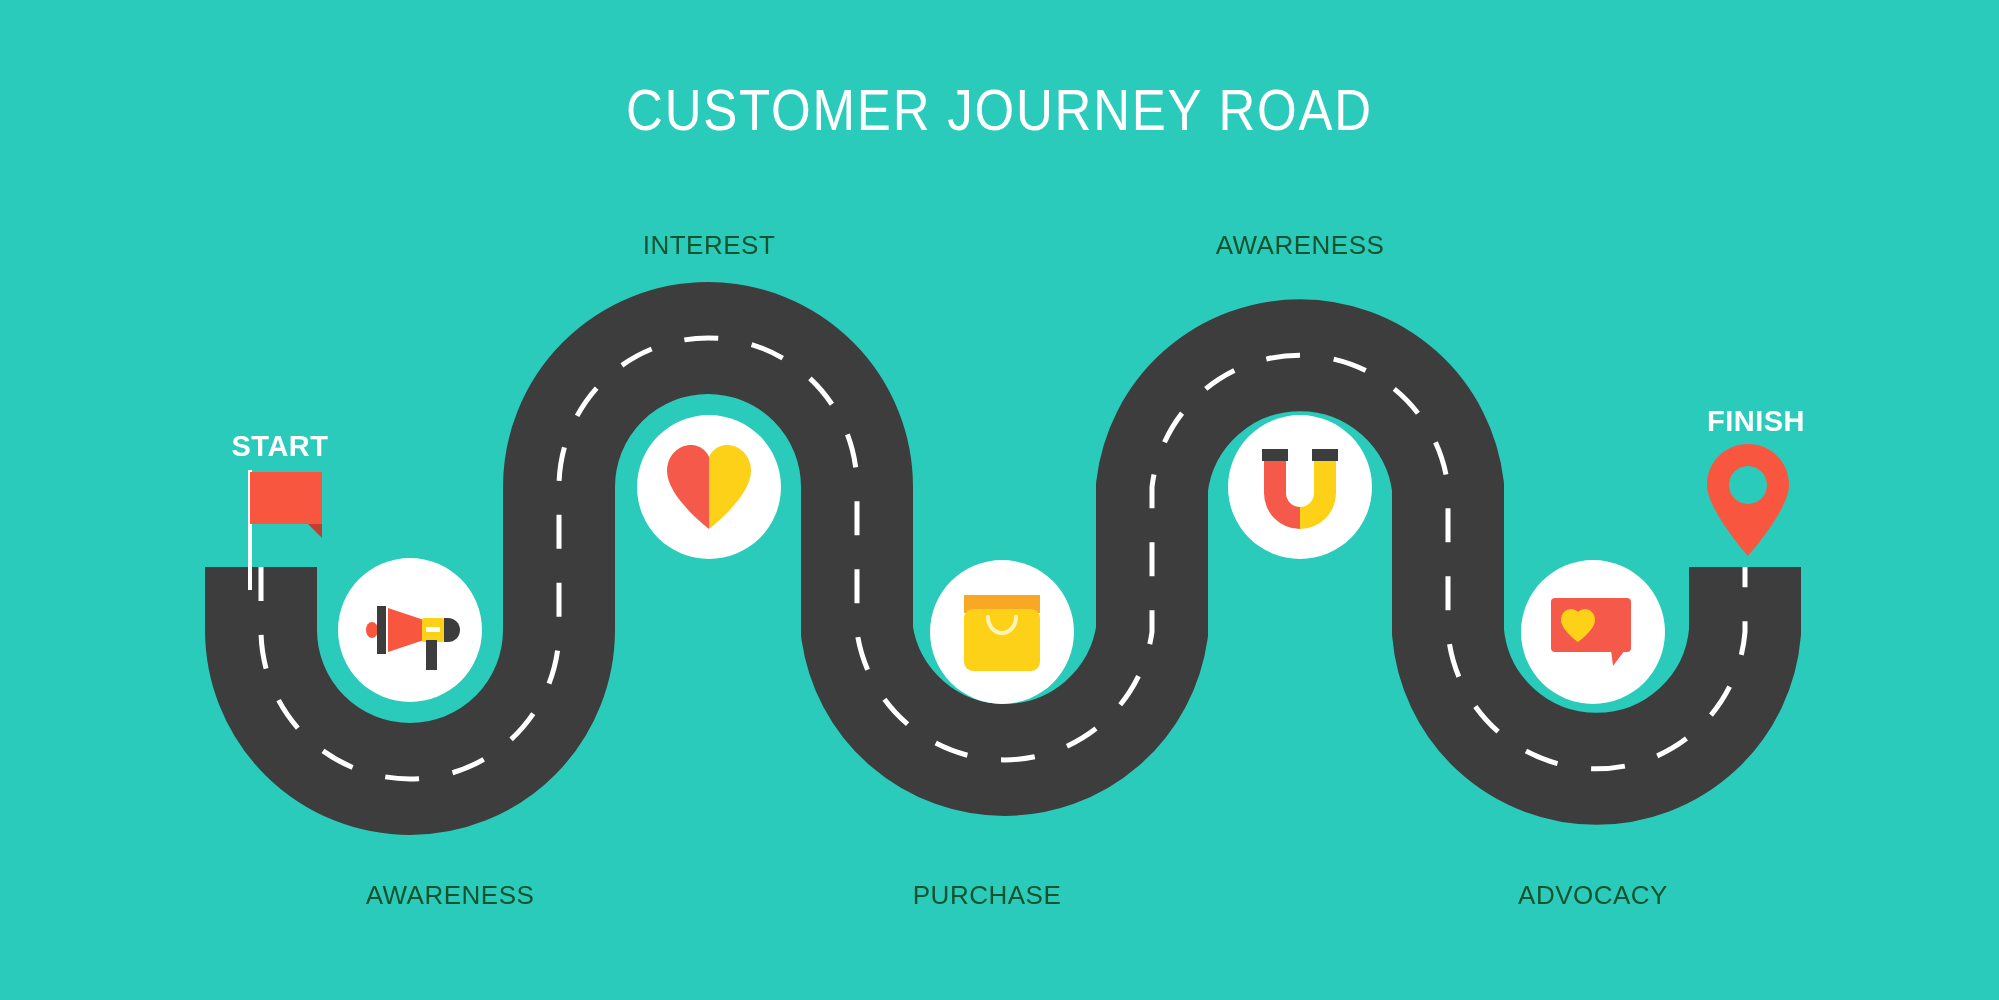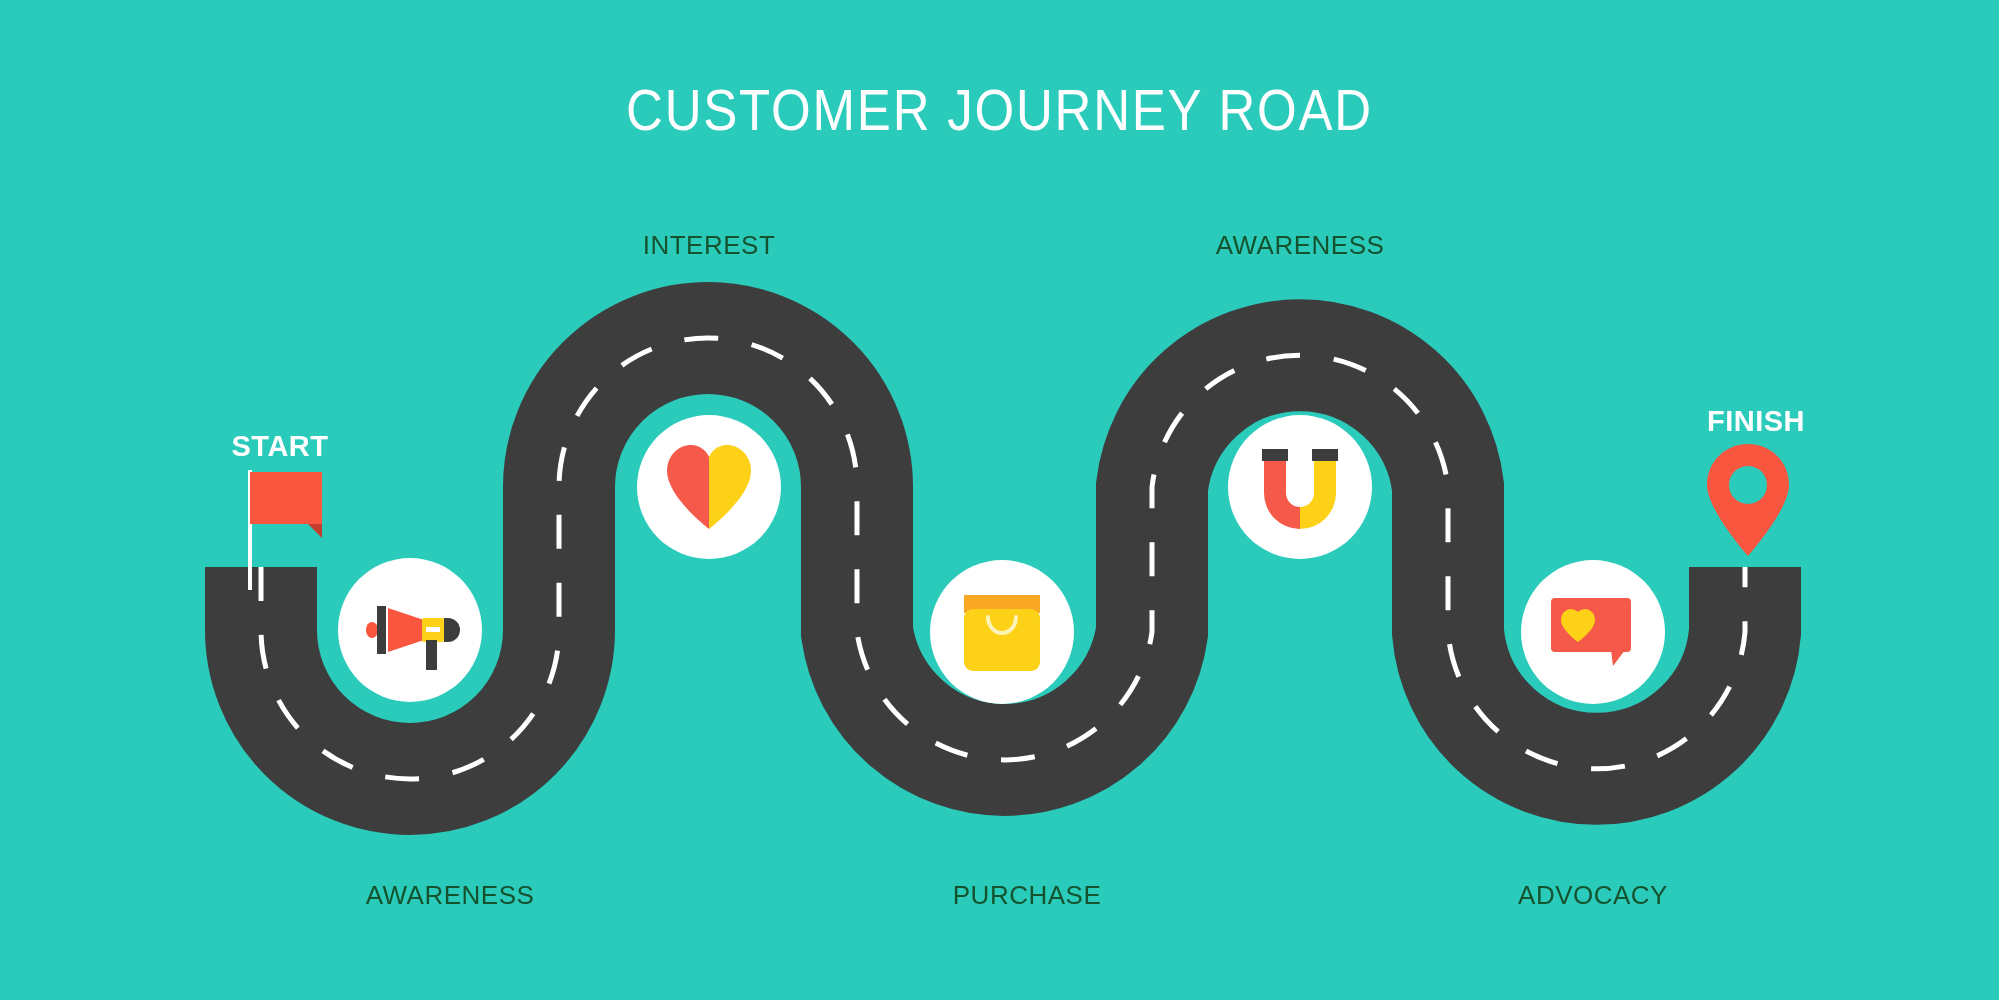--- a/index.html
+++ b/index.html
@@ -166,21 +166,21 @@
 
   <div class="icon-node" style="left:1002px; top:632px; width:144px; height:144px;">
     <svg width="96" height="90" viewBox="0 0 96 90">
       <path d="M 10 20 L 26 20 L 26 34 Z" fill="#f4594a"></path>
       <path d="M 86 20 L 70 20 L 70 34 Z" fill="#f4594a"></path>
       <rect x="10" y="8" width="76" height="18" fill="#f9a825"></rect>
       <rect x="10" y="22" width="76" height="62" rx="9" fill="#fcd118"></rect>
       <path d="M 34 30 A 14 16 0 0 0 62 30" fill="none" stroke="#fff4b8" stroke-width="4" stroke-linecap="round"></path>
     </svg>
   </div>
-  <div class="stage-label" style="left:1027px; top:880px;">PURCHASE</div>
+  <div class="stage-label" style="left:987px; top:880px;">PURCHASE</div>
 
   <div class="icon-node" style="left:1300px; top:487px; width:144px; height:144px;">
     <svg width="92" height="92" viewBox="0 0 92 92">
       <path d="M 10 16 L 10 52 A 36 36 0 0 0 46 88 L 46 66 A 14 14 0 0 1 32 52 L 32 16 Z" fill="#f4594a"></path>
       <path d="M 82 16 L 82 52 A 36 36 0 0 1 46 88 L 46 66 A 14 14 0 0 0 60 52 L 60 16 Z" fill="#fcd118"></path>
       <rect x="8" y="8" width="26" height="12" fill="#3e3d3d"></rect>
       <rect x="58" y="8" width="26" height="12" fill="#3e3d3d"></rect>
     </svg>
   </div>
   <div class="stage-label" style="left:1300px; top:230px;">AWARENESS</div>

